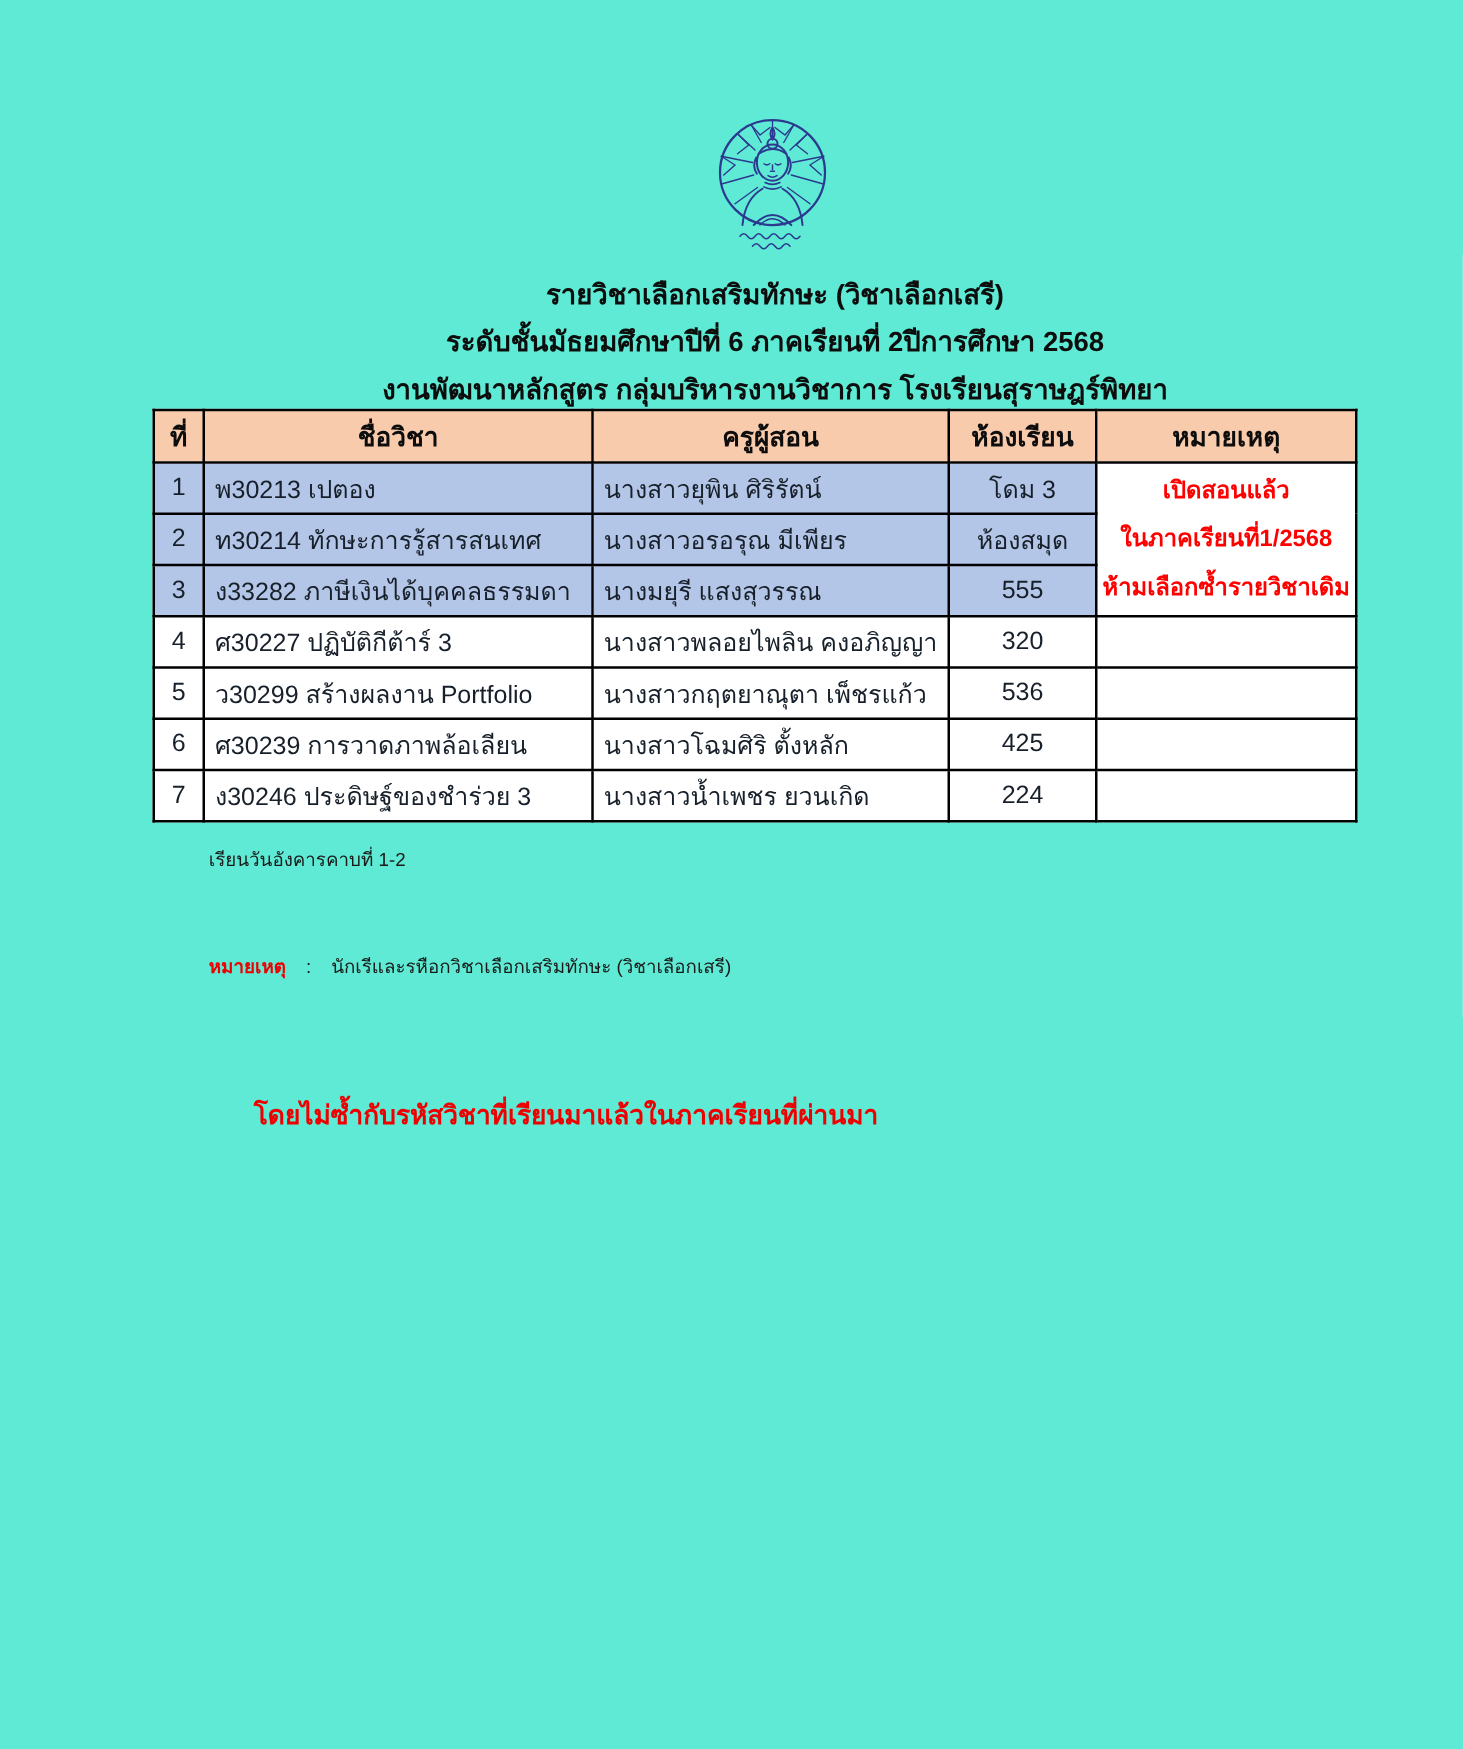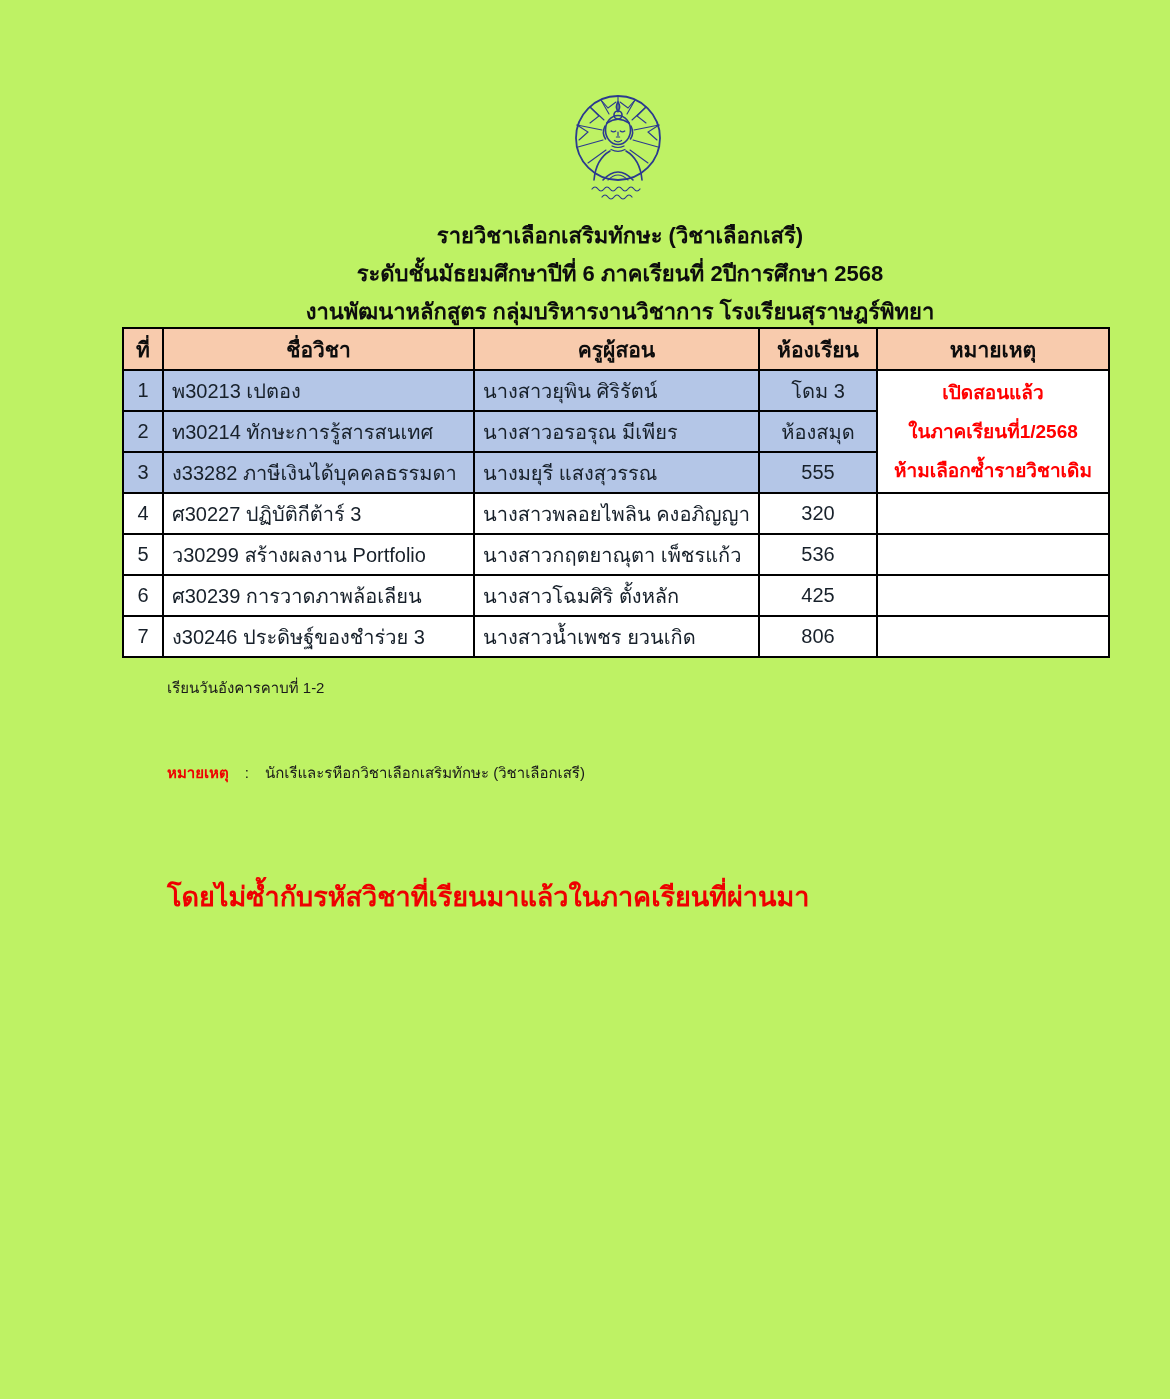--- a/index.html
+++ b/index.html
@@ -1,21 +1,21 @@
 <!DOCTYPE html>
 <html><head>
 <meta charset="utf-8">
 <style>
   html,body { margin:0; padding:0; }
   body {
     width:1170px; height:1399px; background:#ffffff;
     font-family:"Liberation Sans","DejaVu Sans",sans-serif;
     color:#1a1a1a;
   }
-  .page { position:relative; width:1170px; height:1399px; background:#bef264; overflow:hidden; }
+  .page { position:relative; width:1170px; height:1399px; background:#5eead4; overflow:hidden; }
 
   
   .emblem { position:absolute; left:566px; top:90px; width:104px; height:120px; }
 
   
   .titles {
     position:absolute; left:70px; top:217px; width:1100px;
     text-align:center; font-weight:bold; font-size:22px; color:#0d0d0d;
   }
   .titles .t-line { line-height:38px; white-space:nowrap; }
@@ -33,32 +33,32 @@
   .courses th {
     background:#F8CBAD; height:40px; font-size:21px; font-weight:bold;
     text-align:center; padding:0 2px; color:#0d0d0d;
   }
   .courses td { height:39px; padding:0 8px; color:#17202a; }
   .courses tr.hl td { background:#B4C6E7; }
   .courses td.center { text-align:center; padding:0 2px; }
   .courses tr.hl td.remark-merged,
   .courses td.remark-merged {
     background:#ffffff; text-align:center; vertical-align:middle;
-    color:#ff0000; font-weight:bold; font-size:19px; padding:0 16px;
+    color:#ff0000; font-weight:bold; font-size:19px; padding:0 4px;
   }
   .remark-merged .remark-line { line-height:39px; }
   .courses td.remark-empty { background:#ffffff; }
 
   
   .note { position:absolute; left:167px; font-size:15px; white-space:nowrap; color:#1a1a1a; }
   .note-schedule { top:676px; }
   .note-remark { top:761px; }
   .note-website { top:799px; }
   .note-instruction { top:837px; }
-  .note-warning { top:875px; color:#ee0000; font-weight:bold; font-size:27px; }
+  .note-warning { top:875px; color:#ee0000; font-weight:bold; font-size:21px;margin-left:36px; }
   .red-label { color:#ee0000; font-weight:bold; }
   .sep { display:inline-block; margin:0 16px; }
 </style>
 </head>
 <body>
 
 <div class="page">
 
   <div class="emblem">
     <svg width="104" height="120" viewBox="0 0 104 120">
@@ -182,21 +182,21 @@
           <td class="center">6</td>
           <td>ศ30239 การวาดภาพล้อเลียน</td>
           <td>นางสาวโฉมศิริ  ตั้งหลัก</td>
           <td class="center">425</td>
           <td class="remark-empty"></td>
         </tr>
         <tr>
           <td class="center">7</td>
           <td>ง30246  ประดิษฐ์ของชำร่วย 3</td>
           <td>นางสาวน้ำเพชร  ยวนเกิด</td>
-          <td class="center">806</td>
+          <td class="center">224</td>
           <td class="remark-empty"></td>
         </tr>
       </tbody>
   </table>
 
   <div class="note note-schedule">เรียนวันอังคารคาบที่ 1-2</div>
 
   <div class="note note-remark">
     <span class="red-label">หมายเหตุ</span><span class="sep">:</span><span>นักเรีและรหือกวิชาเลือกเสริมทักษะ (วิชาเลือกเสรี)</span>
   </div>

